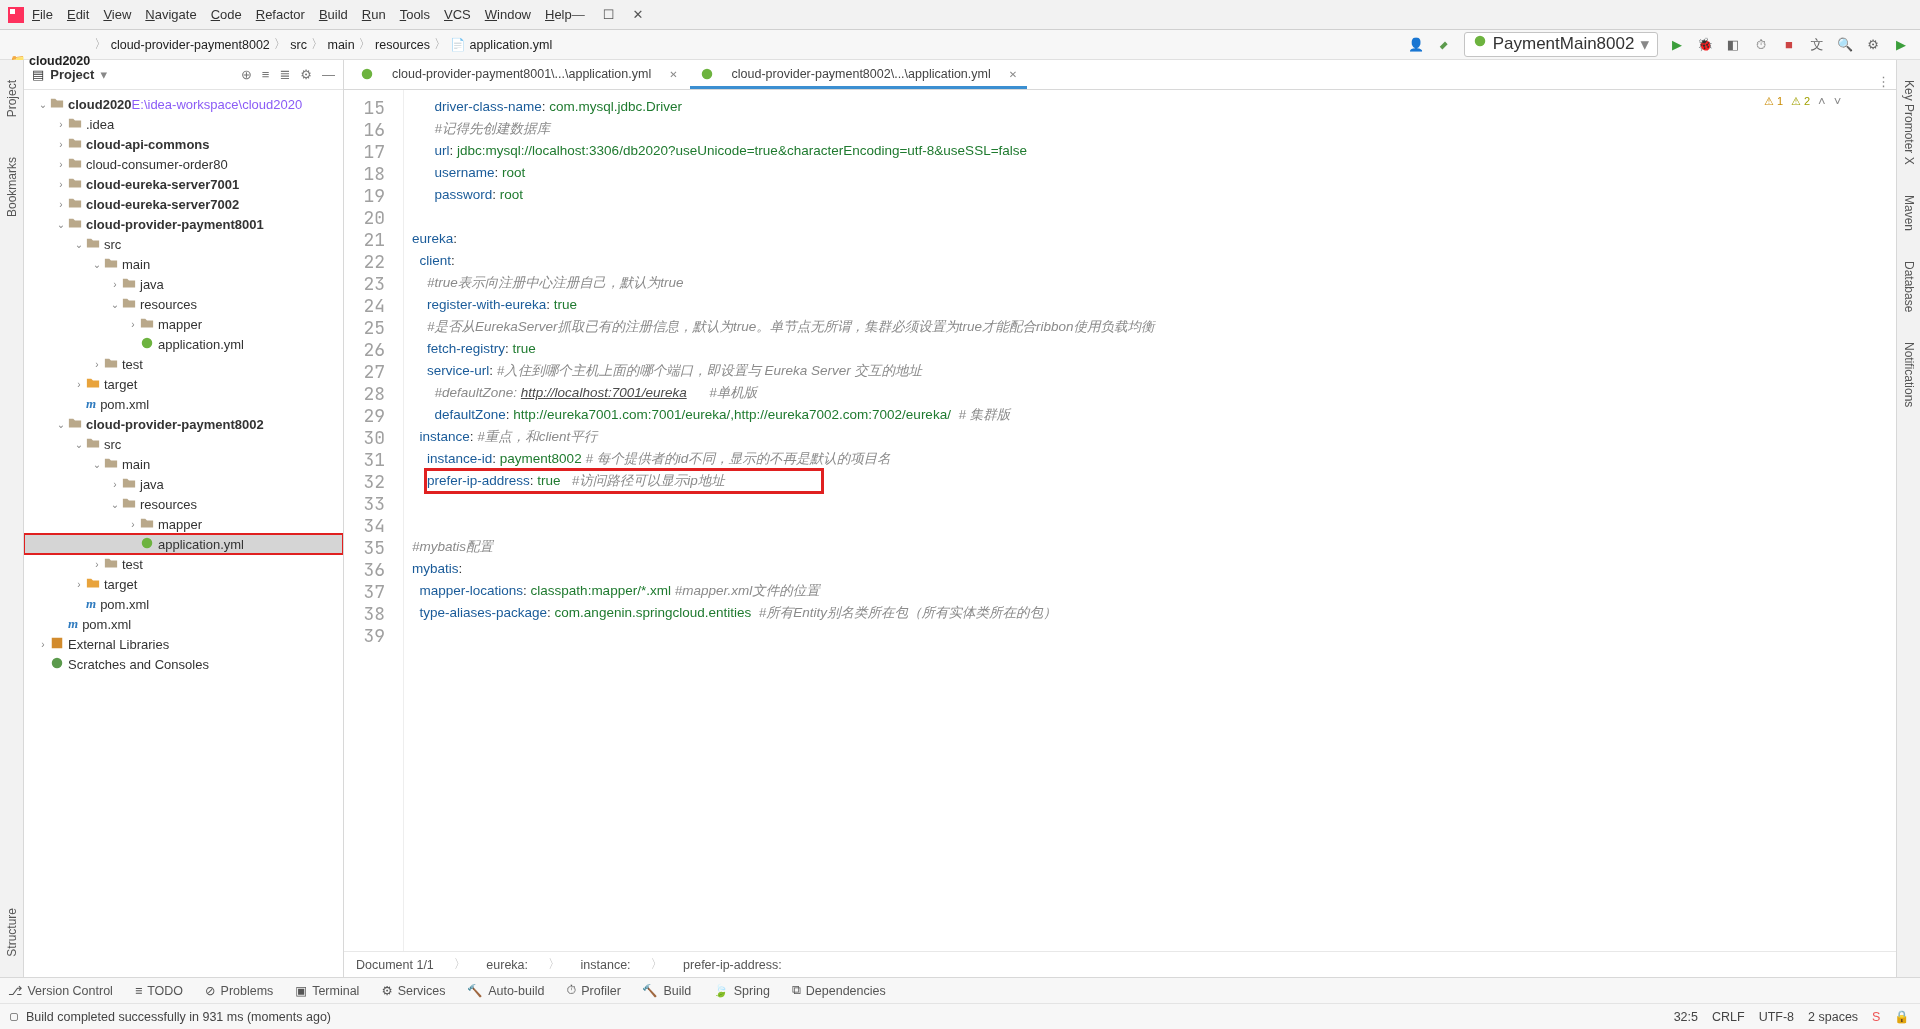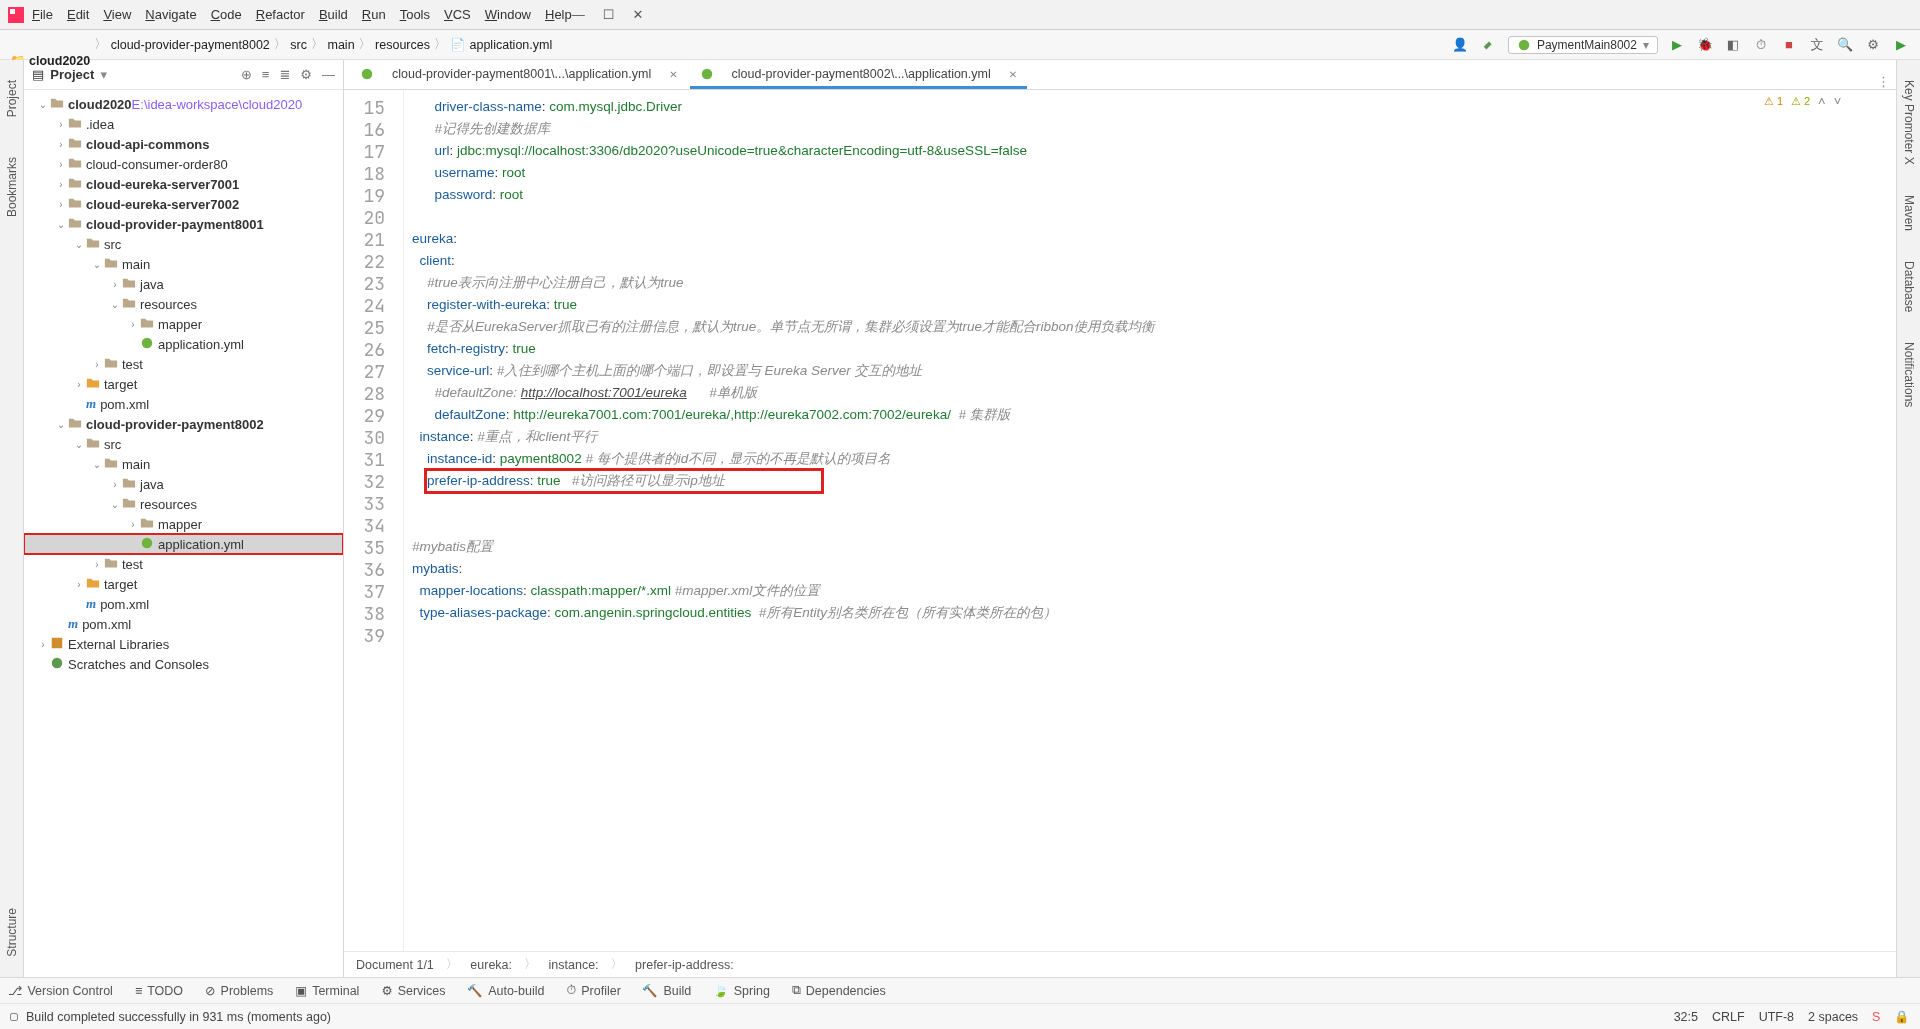--- a/index.html
+++ b/index.html
@@ -9,21 +9,21 @@
 .menu-items { display: flex; gap: 14px; }
 .menu-item { cursor: pointer; }
 .menu-item u { text-decoration: underline; }
 .title-text { flex: 1; text-align: center; color: #6b6b6b; font-size: 12.5px; }
 .win-ctrls { display: flex; gap: 18px; color: #555; }
 .breadcrumb-bar { height: 30px; display: flex; align-items: center; padding: 0 10px; background: #f7f7f7; border-bottom: 1px solid #e0e0e0; }
 .crumbs { display: flex; align-items: center; gap: 4px; font-size: 12.5px; }
 .crumb { color: #222; }
 .crumb-sep { color: #999; }
 .toolbar-right { display: flex; align-items: center; gap: 10px; margin-left: auto; }
-.run-config { border: 1px solid #c4c4c4; background:#fff; padding: 1px 8px; border-radius: 3px; display:flex; align-items:flex-start; gap:6px; font-size:12px; }
+.run-config { border: 1px solid #c4c4c4; background:#fff; padding: 1px 8px; border-radius: 3px; display:flex; align-items:flex-start; gap:6px; font-size:17px; }
 .tbtn { width:18px; height:18px; display:flex; align-items:center; justify-content:center; color:#666; }
 .play { color: #3b9e3b; }
 .bug { color: #3b8fd1; }
 .main { display: flex; height: calc(1029px - 30px - 30px - 26px - 26px); }
 .left-rail { width: 24px; background: #f2f2f2; border-right: 1px solid #d8d8d8; display:flex; flex-direction:column; align-items:center; gap:40px; padding-top:20px; }
 .rail-label { writing-mode: vertical-rl; transform: rotate(180deg); font-size: 12px; color:#555; }
 .right-rail { width: 24px; background: #f2f2f2; border-left: 1px solid #d8d8d8; display:flex; flex-direction:column; align-items:center; gap:30px; padding-top:20px; }
 .right-rail-item { writing-mode: vertical-rl; font-size: 12px; color:#555; }
 .project-panel { width: 320px; border-right: 1px solid #d8d8d8; display:flex; flex-direction:column; }
 .panel-header { height: 30px; display:flex; align-items:center; padding: 0 8px; border-bottom: 1px solid #e4e4e4; font-size:13px; gap:6px; }
@@ -50,21 +50,21 @@
 .badge-weak { color:#a0a000; font-size:11px; }
 .gutter { width: 60px; background:#fff; border-right: 1px solid #eee; padding-top:6px; }
 .gutter div { height:22px; text-align:right; padding-right:18px; color:#a0a0a0; font-family: "JetBrains Mono","Consolas",monospace; font-size:18px; }
 .code { flex:1; padding:6px 0; font-family: "JetBrains Mono","Consolas",monospace; font-size:13.5px; line-height:22px; white-space:pre; }
 .code .line { height:22px; padding-left:8px; position:relative; }
 .k { color:#1a5b99; }
 .v { color:#1f7a2f; }
 .c { color:#8a8a8a; font-style:italic; }
 .url { color:#4a4a4a; text-decoration: underline; }
 .hl-box { position:absolute; border:3px solid #e02020; pointer-events:none; }
-.breadcrumb-path { height:26px; border-top: 1px solid #e8e8e8; display:flex; align-items:center; padding:0 12px; font-size:12.5px; color:#555; gap:12px; }
+.breadcrumb-path { height:26px; border-top: 1px solid #e8e8e8; display:flex; align-items:center; padding:0 12px; font-size:12.5px; color:#555; gap:20px; }
 .bottom-tools { height: 26px; display:flex; align-items:center; padding:0 8px; gap:22px; font-size:12.5px; color:#555; background:#f7f7f7; border-top:1px solid #d8d8d8; }
 .bottom-tools .item { display:flex; align-items:center; gap:5px; }
 .status-bar { height: 26px; display:flex; align-items:center; padding:0 10px; font-size:12.5px; background:#f7f7f7; border-top:1px solid #e4e4e4; color:#444; }
 .status-bar .right { margin-left:auto; display:flex; align-items:center; gap:14px; }
 .small-dot { width:8px; height:8px; border:1px solid #888; border-radius:2px; margin-right:8px; }
 svg.ico { width:14px; height:14px; }
 </style>
 </head>
 <body>
 

